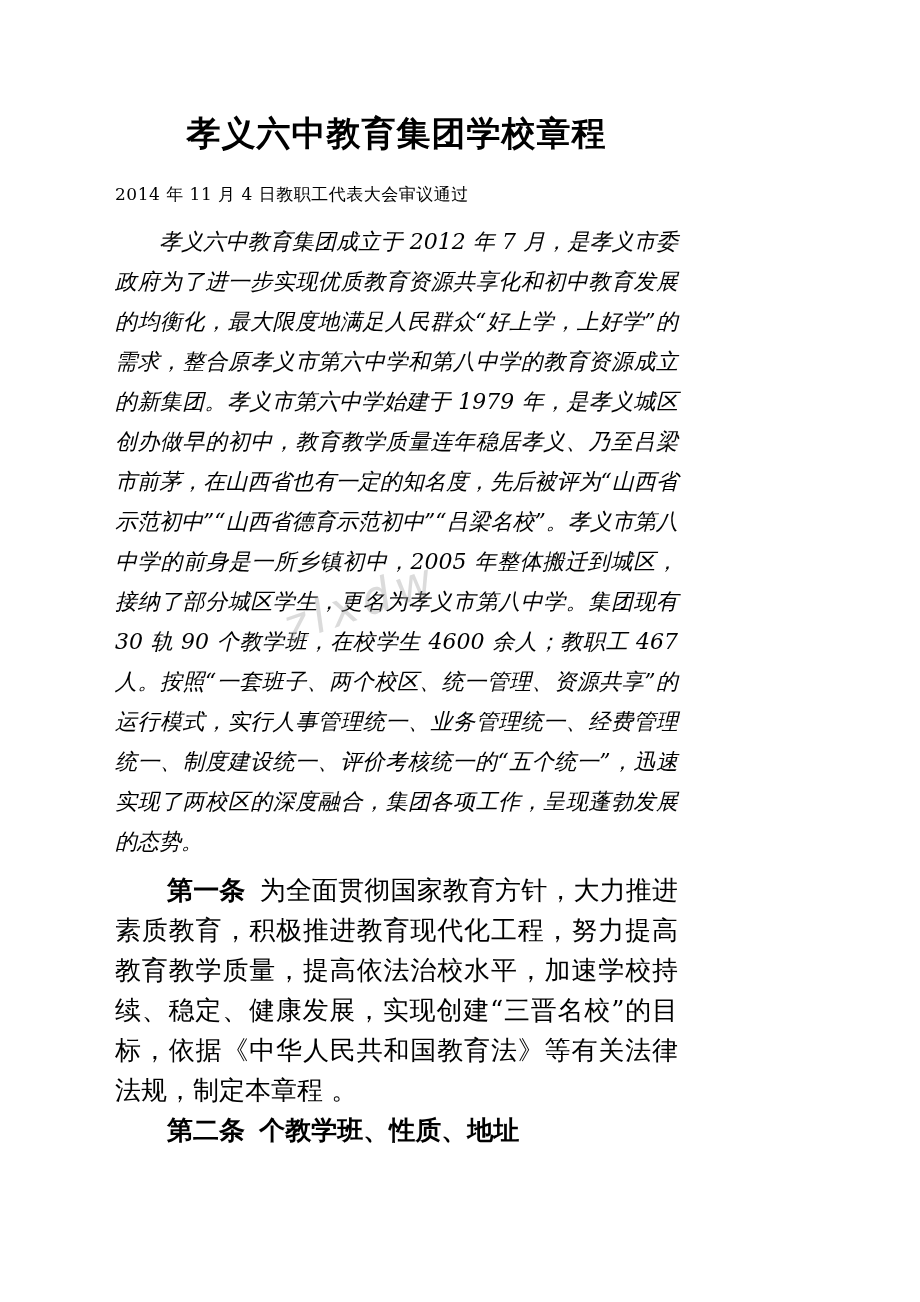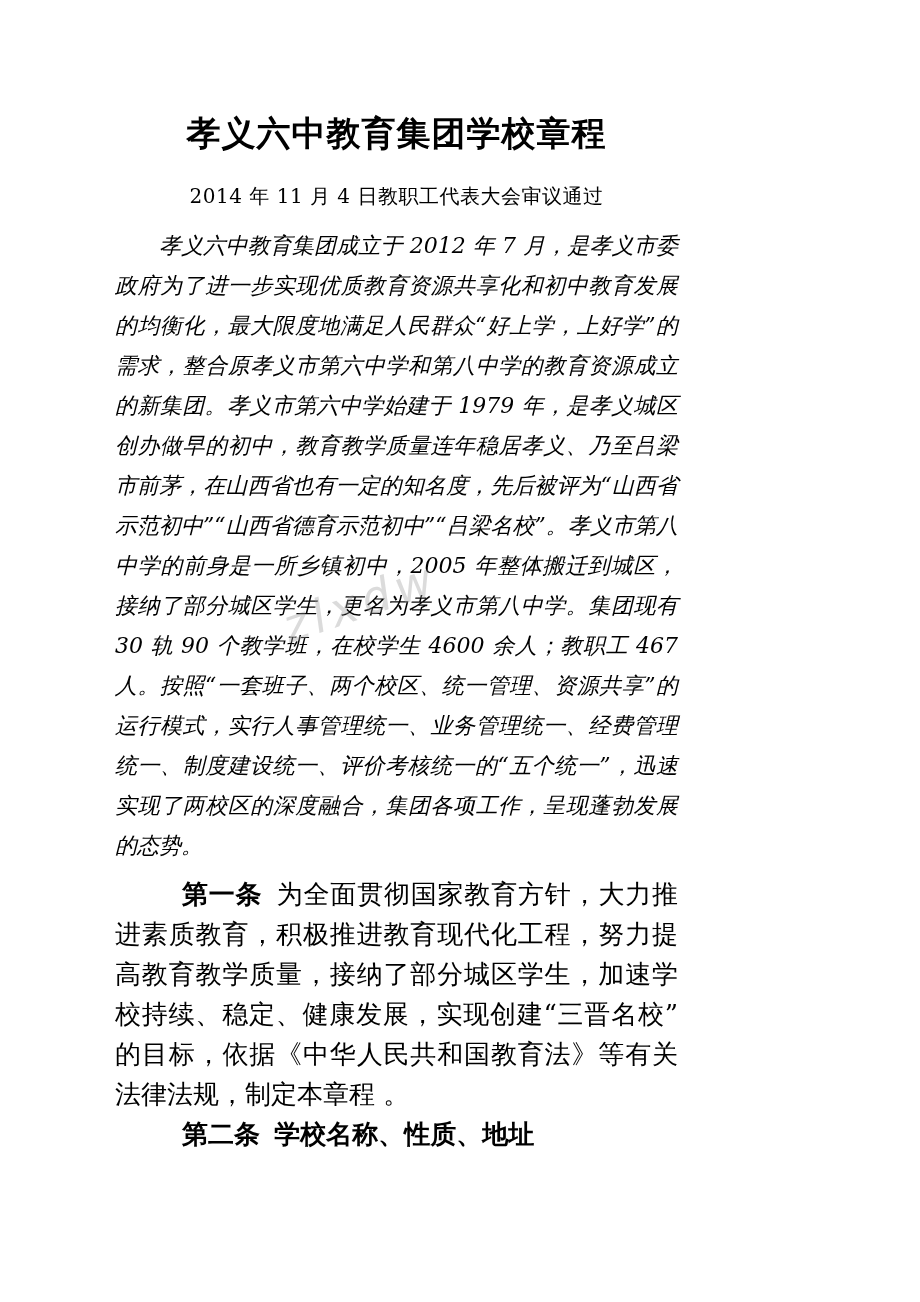--- a/index.html
+++ b/index.html
@@ -21,22 +21,22 @@
   }
   .doc-title {
     font-family: "DejaVu Sans", "Liberation Sans", sans-serif;
     font-weight: bold;
     font-size: 34px;
     line-height: 1.25;
     text-align: center;
     letter-spacing: 1px;
   }
   .doc-subtitle {
-    font-size: 20px;
-    text-align: center;
+    font-size: 17px;
+    text-align: left;
     margin-top: 28px;
     letter-spacing: 0.5px;
   }
   .section-heading {
     font-family: "DejaVu Sans", "Liberation Sans", sans-serif;
     font-weight: bold;
     font-size: 24px;
     text-align: center;
     margin-top: 44px;
     letter-spacing: 1px;
@@ -55,21 +55,20 @@
     line-height: 40px;
     text-align: justify;
     text-indent: 2em;
     word-break: break-all;
   }
   .articles { margin-top: 8px; }
   .article-label {
     font-family: "DejaVu Sans", "Liberation Sans", sans-serif;
     font-weight: bold;
     margin-right: 0.55em;
-    margin-left: 15px;
   }
   .article-2-text {
     font-family: "DejaVu Sans", "Liberation Sans", sans-serif;
     font-weight: bold;
   }
   .watermark {
     position: absolute;
     left: 280px;
     top: 575px;
     transform: rotate(-19deg);
@@ -92,24 +91,24 @@
 
   <div class="doc-subtitle">2014 年 11 月 4 日教职工代表大会审议通过</div>
 
 
   <p class="body-para">孝义六中教育集团成立于 2012 年 7 月，是孝义市委政府为了进一步实现优质教育资源共享化和初中教育发展的均衡化，最大限度地满足人民群众“好上学，上好学”的需求，整合原孝义市第六中学和第八中学的教育资源成立的新集团。孝义市第六中学始建于 1979 年，是孝义城区创办做早的初中，教育教学质量连年稳居孝义、乃至吕梁市前茅，在山西省也有一定的知名度，先后被评为“山西省示范初中”“山西省德育示范初中”“吕梁名校”。孝义市第八中学的前身是一所乡镇初中，2005 年整体搬迁到城区，接纳了部分城区学生，更名为孝义市第八中学。集团现有 30 轨 90 个教学班，在校学生 4600 余人；教职工 467 人。按照“一套班子、两个校区、统一管理、资源共享”的运行模式，实行人事管理统一、业务管理统一、经费管理统一、制度建设统一、评价考核统一的“五个统一”，迅速实现了两校区的深度融合，集团各项工作，呈现蓬勃发展的态势。</p>
 
 
   <div class="articles">
 
     <p class="article-para">
-      <span class="article-label">第一条</span><span>为全面贯彻国家教育方针，大力推进素质教育，积极推进教育现代化工程，努力提高教育教学质量，接纳了部分城区学生，加速学校持续、稳定、健康发展，实现创建“三晋名校”的目标，依据《中华人民共和国教育法》等有关法律法规，制定本章程 。</span>
+      <span class="article-label">第一条</span><span>为全面贯彻国家教育方针，大力推进素质教育，积极推进教育现代化工程，努力提高教育教学质量，提高依法治校水平，加速学校持续、稳定、健康发展，实现创建“三晋名校”的目标，依据《中华人民共和国教育法》等有关法律法规，制定本章程 。</span>
     </p>
 
     <p class="article-para">
-      <span class="article-label">第二条</span><span class="article-2-text">学校名称、性质、地址</span>
+      <span class="article-label">第二条</span><span class="article-2-text">个教学班、性质、地址</span>
     </p>
 
   </div>
 
   <div class="watermark">zlxdw</div>
 
 </div>
 
 </body></html>

